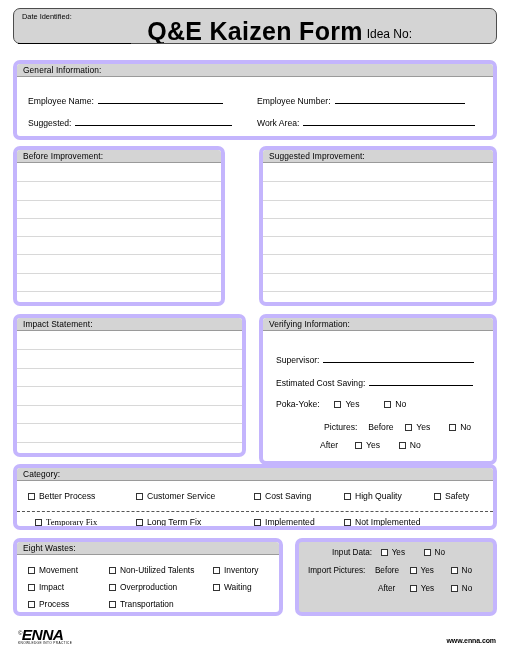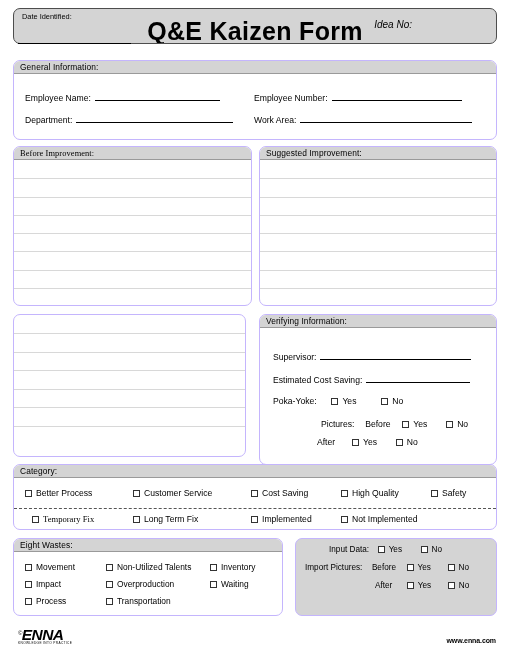--- a/index.html
+++ b/index.html
@@ -20,21 +20,21 @@
     position: absolute;
     left: 0; top: 0;
     width: 510px;
     height: 652px;
   }
 
   
   .panel {
     position: absolute;
     box-sizing: border-box;
-    border: 1px solid #c4b5fd;
+    border: 4px solid #c4b5fd;
     border-radius: 7px;
     background: #ffffff;
     overflow: hidden;
   }
   .panel-hdr {
     box-sizing: border-box;
     background: #d4d4d4;
     border-bottom: 1px solid #9a9a9a;
     font-size: 8.4px;
     line-height: 13px;
@@ -57,24 +57,23 @@
     border-radius: 7px;
   }
   .title-date-lbl {
     position: absolute;
     left: 8px; top: 3px;
     font-size: 7.4px;
     white-space: nowrap;
   }
   .title-idea-lbl {
     position: absolute;
-    right: 84px; top: 10px;
-    font-size: 10px;
+    right: 84px; top: 18px;
+    font-size: 12px;
     white-space: nowrap;
-    font-style: italic;
   }
   .form-title {
     position: absolute;
     left: 0; right: 0; top: 8px;
     text-align: center;
     font-size: 25px;
     font-weight: bold;
     letter-spacing: 0.3px;
     font-family: "Liberation Sans", sans-serif;
   }
@@ -99,21 +98,21 @@
 
   
   .lines { position: absolute; left: 0; right: 0; top: 0; bottom: 0; }
   .lines i {
     position: absolute;
     left: 0; right: 0;
     display: block;
     border-bottom: 1px solid #d8d8d8;
   }
 
-  #before-box  { left: 13px;  top: 146px; width: 239px; height: 160px; font-family: Liberation Serif, serif; }
+  #before-box  { left: 13px;  top: 146px; width: 212px; height: 160px; }
   #suggest-box { left: 259px; top: 146px; width: 238px; height: 160px; }
   #impact-box  { left: 13px;  top: 314px; width: 233px; height: 143px; }
   #verify-box  { left: 259px; top: 314px; width: 238px; height: 151px; }
 
   
   .vi { position: absolute; font-size: 8.6px; white-space: nowrap; }
   .cb {
     display: inline-block;
     width: 7px; height: 7px;
     border: 1px solid #333;
@@ -190,21 +189,21 @@
   <div id="general-info" class="panel">
     <div class="panel-hdr">General Information:</div>
     <div class="panel-body" style="height:66px;">
       <div class="gi-row" style="left:11px; top:17px;">
         <span class="gi-lbl">Employee Name:</span><span class="rule" style="width:125px;"></span>
       </div>
       <div class="gi-row" style="left:240px; top:17px;">
         <span class="gi-lbl">Employee Number:</span><span class="rule" style="width:130px;"></span>
       </div>
       <div class="gi-row" style="left:11px; top:39px;">
-        <span class="gi-lbl">Department:</span><span class="rule" style="width:157px;"></span>
+        <span class="gi-lbl">Suggested:</span><span class="rule" style="width:157px;"></span>
       </div>
       <div class="gi-row" style="left:240px; top:39px;">
         <span class="gi-lbl">Work Area:</span><span class="rule" style="width:172px;"></span>
       </div>
     </div>
   </div>
 
   <div id="before-box" class="panel">
     <div class="panel-hdr">Before Improvement:</div>
     <div class="panel-body" style="height:146px;">
@@ -229,20 +228,21 @@
           <i style="top: 55px;"></i>
           <i style="top: 73px;"></i>
           <i style="top: 91px;"></i>
           <i style="top: 110px;"></i>
           <i style="top: 128px;"></i>
         </div>
     </div>
   </div>
 
   <div id="impact-box" class="panel">
+    <div class="panel-hdr">Impact Statement:</div>
     <div class="panel-body" style="height:129px;">
       <div class="lines">
           <i style="top: 18px;"></i>
           <i style="top: 37px;"></i>
           <i style="top: 55px;"></i>
           <i style="top: 74px;"></i>
           <i style="top: 92px;"></i>
           <i style="top: 111px;"></i>
         </div>
     </div>

